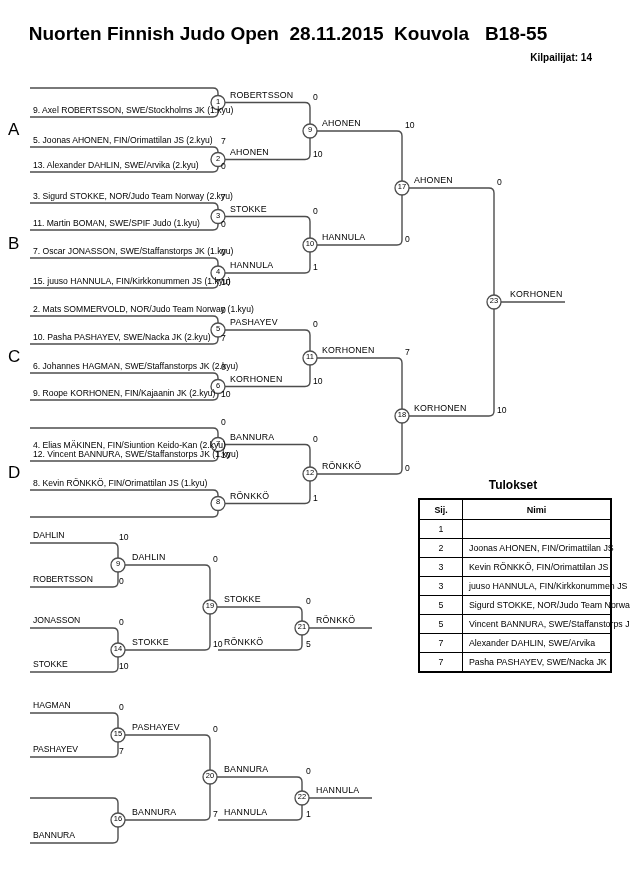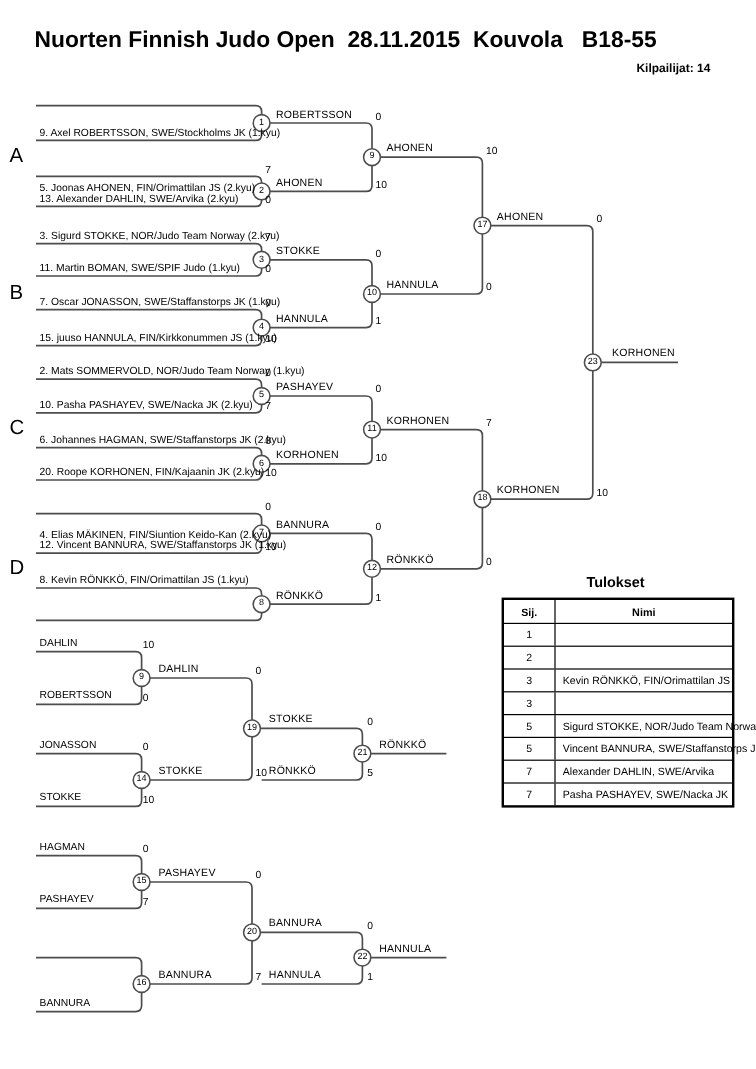--- a/index.html
+++ b/index.html
@@ -98,30 +98,30 @@
 
   <div class="t title">Nuorten Finnish Judo Open  28.11.2015  Kouvola   B18-55</div>
   <div class="t comp">Kilpailijat: 14</div>
 
   <div class="t grp" style="top:121px">A</div>
   <div class="t grp" style="top:235px">B</div>
   <div class="t grp" style="top:348px">C</div>
   <div class="t grp" style="top:464px">D</div>
 
   <div class="t nm" style="top:106px">9. Axel ROBERTSSON, SWE/Stockholms JK (1.kyu)</div>
-  <div class="t nm" style="top:152px">5. Joonas AHONEN, FIN/Orimattilan JS (2.kyu)</div>
+  <div class="t nm" style="top:136px">5. Joonas AHONEN, FIN/Orimattilan JS (2.kyu)</div>
   <div class="t nm" style="top:161px">13. Alexander DAHLIN, SWE/Arvika (2.kyu)</div>
   <div class="t nm" style="top:192px">3. Sigurd STOKKE, NOR/Judo Team Norway (2.kyu)</div>
   <div class="t nm" style="top:219px">11. Martin BOMAN, SWE/SPIF Judo (1.kyu)</div>
   <div class="t nm" style="top:247px">7. Oscar JONASSON, SWE/Staffanstorps JK (1.kyu)</div>
   <div class="t nm" style="top:277px">15. juuso HANNULA, FIN/Kirkkonummen JS (1.kyu)</div>
   <div class="t nm" style="top:305px">2. Mats SOMMERVOLD, NOR/Judo Team Norway (1.kyu)</div>
   <div class="t nm" style="top:333px">10. Pasha PASHAYEV, SWE/Nacka JK (2.kyu)</div>
   <div class="t nm" style="top:362px">6. Johannes HAGMAN, SWE/Staffanstorps JK (2.kyu)</div>
-  <div class="t nm" style="top:389px">20. Roope KORHONEN, FIN/Kajaanin JK (2.kyu)</div>
+  <div class="t nm" style="top:389px">9. Roope KORHONEN, FIN/Kajaanin JK (2.kyu)</div>
   <div class="t nm" style="top:441px">4. Elias MÄKINEN, FIN/Siuntion Keido-Kan (2.kyu)</div>
   <div class="t nm" style="top:450px">12. Vincent BANNURA, SWE/Staffanstorps JK (1.kyu)</div>
   <div class="t nm" style="top:479px">8. Kevin RÖNKKÖ, FIN/Orimattilan JS (1.kyu)</div>
 
   <div class="t sc" style="left:221px;top:137px">7</div>
   <div class="t sc" style="left:221px;top:162px">0</div>
   <div class="t sc" style="left:221px;top:193px">7</div>
   <div class="t sc" style="left:221px;top:220px">0</div>
   <div class="t sc" style="left:221px;top:248px">0</div>
   <div class="t sc" style="left:221px;top:278px">10</div>
@@ -227,27 +227,29 @@
   <div class="res-box">
     <div class="res-row head">
       <div class="rc1">Sij.</div>
       <div class="rc2">Nimi</div>
     </div>
     <div class="res-row">
       <div class="rc1">1</div>
     </div>
     <div class="res-row">
       <div class="rc1">2</div>
+      <div class="rc2n">Joonas AHONEN, FIN/Orimattilan JS</div>
     </div>
     <div class="res-row">
       <div class="rc1">3</div>
       <div class="rc2n">Kevin RÖNKKÖ, FIN/Orimattilan JS</div>
     </div>
     <div class="res-row">
       <div class="rc1">3</div>
+      <div class="rc2n">juuso HANNULA, FIN/Kirkkonummen JS</div>
     </div>
     <div class="res-row">
       <div class="rc1">5</div>
       <div class="rc2n">Sigurd STOKKE, NOR/Judo Team Norway</div>
     </div>
     <div class="res-row">
       <div class="rc1">5</div>
       <div class="rc2n">Vincent BANNURA, SWE/Staffanstorps J</div>
     </div>
     <div class="res-row">

